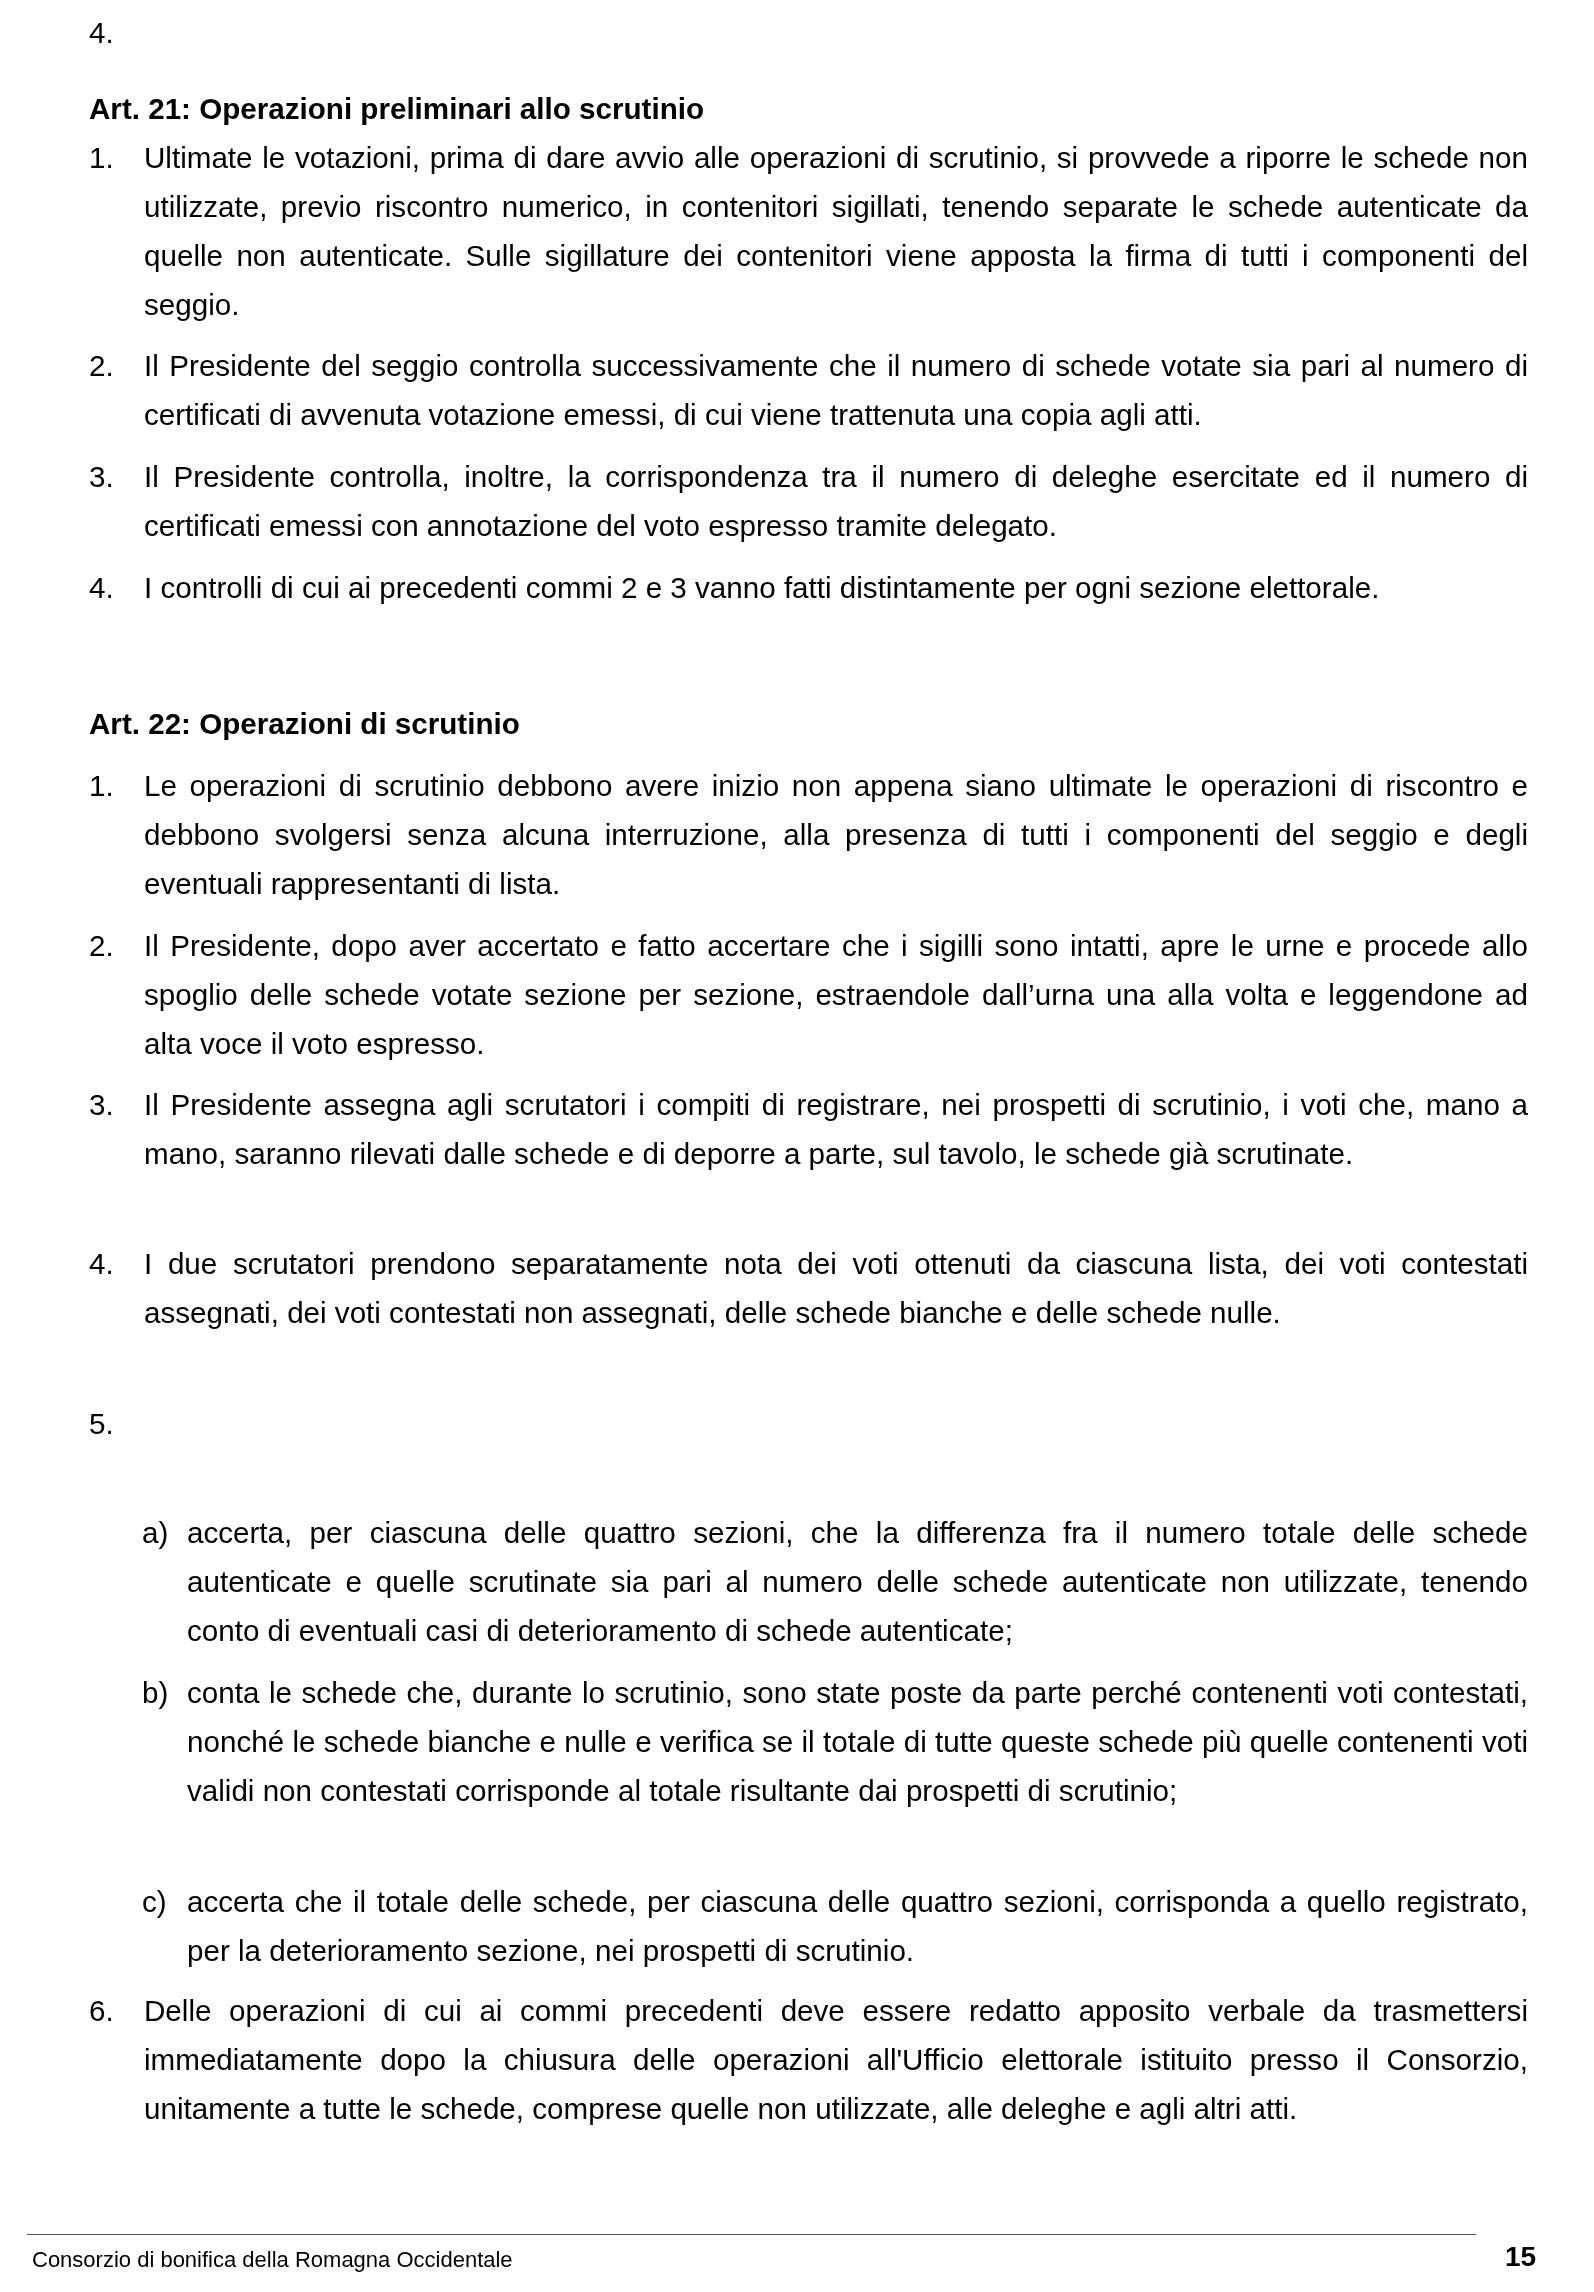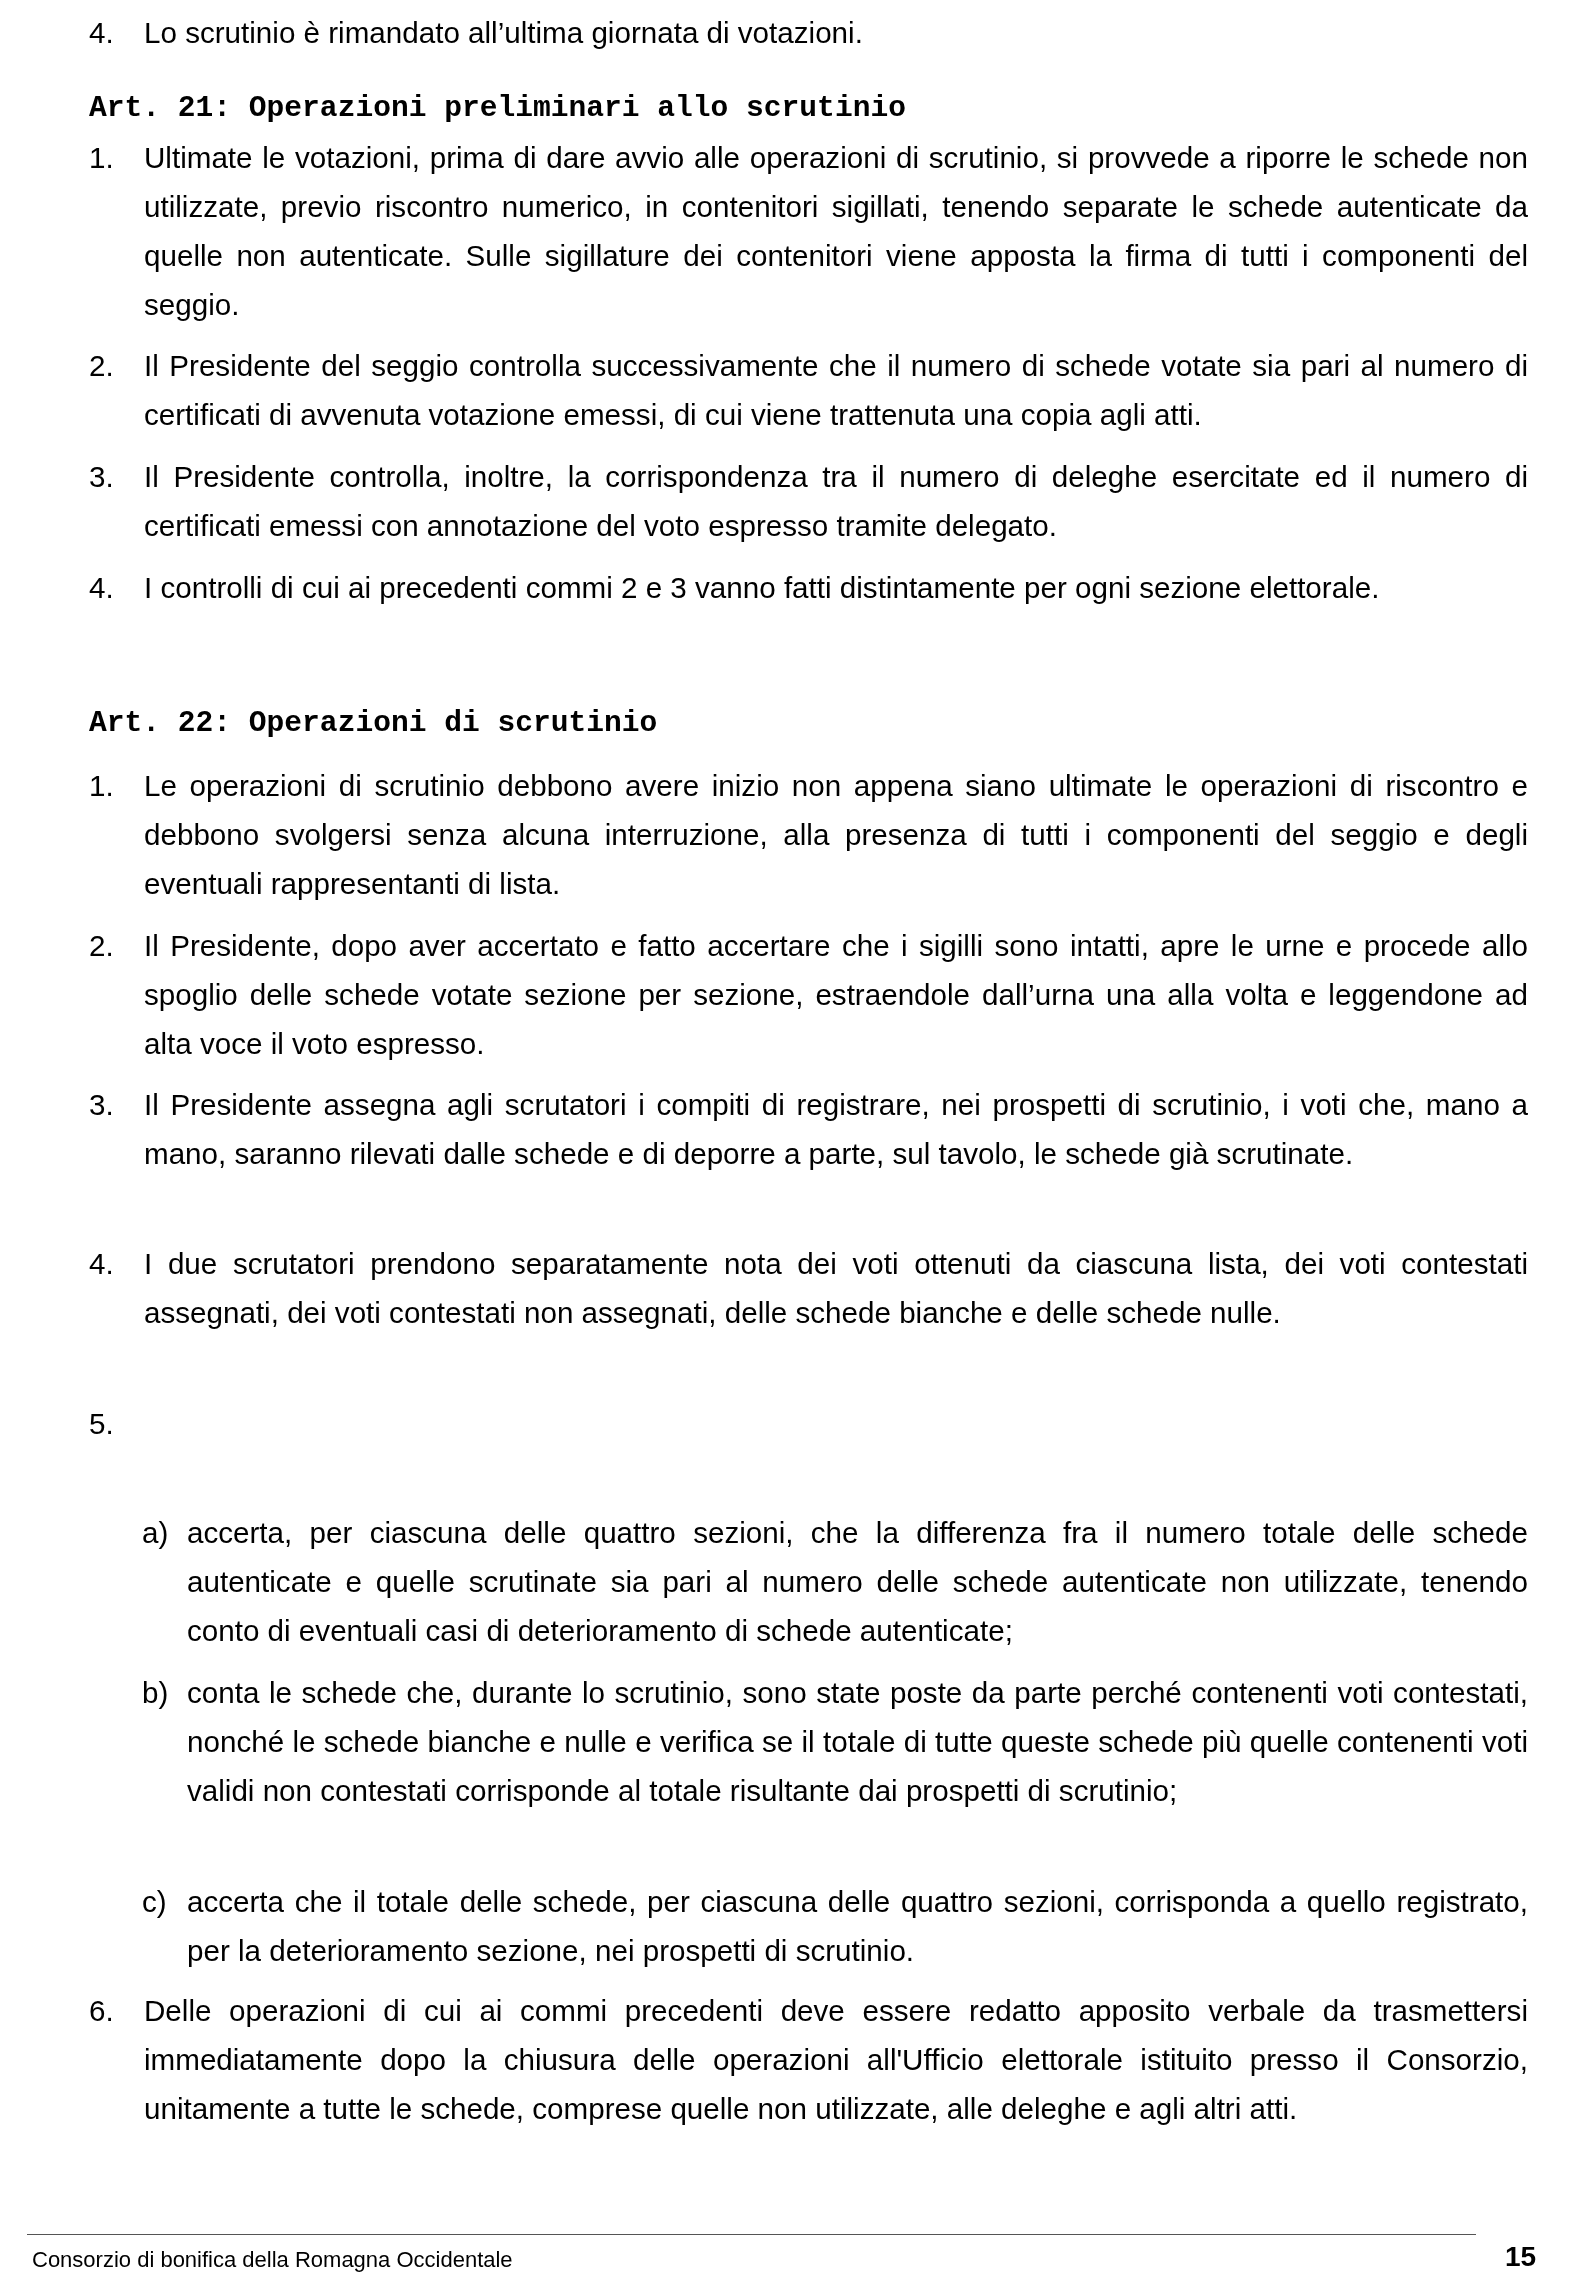--- a/index.html
+++ b/index.html
@@ -4,34 +4,33 @@
 <style>
   html, body { margin:0; padding:0; background:#ffffff; }
   body { width:1594px; height:2293px; position:relative; overflow:hidden;
          font-family:"Liberation Sans", sans-serif; color:#000; font-size:29.6px; }
   .page { position:absolute; left:0; top:0; width:1594px; height:2293px; }
   .line-block { position:absolute; left:89px; width:1439px; }
   .para { position:relative; padding-left:55px; line-height:49px; text-align:justify; margin:0; }
   .para .num { position:absolute; left:0; top:0; }
   .sub { position:relative; padding-left:45px; line-height:49px; text-align:justify; margin:0; }
   .sub .num { position:absolute; left:0; top:0; }
-  .heading { font-weight:bold; line-height:49px; margin:0;font-family:Liberation Mono, monospace; }
+  .heading { font-weight:bold; line-height:49px; margin:0; }
   .footer-rule { position:absolute; left:27px; width:1449px; top:2234px; height:0; border-top:1.8px solid #555; }
   .footer-text { position:absolute; left:32px; top:2242px; font-size:22px; line-height:36px; }
   .page-num { position:absolute; left:1505px; top:2239px; font-size:28px; line-height:36px;font-weight:bold; }
 </style>
 </head>
 <body>
 
 <div class="page">
 
   <div class="line-block" style="top:8px;">
     <p class="para">
       <span class="num">4.</span>
-      <span>Lo scrutinio è rimandato all’ultima giornata di votazioni.</span>
     </p>
   </div>
 
   <div class="line-block" style="top:84px;">
     <p class="heading">Art. 21: Operazioni preliminari allo scrutinio</p>
   </div>
 
   <div class="line-block" style="top:133px;">
     <p class="para">
       <span class="num">1.</span>

